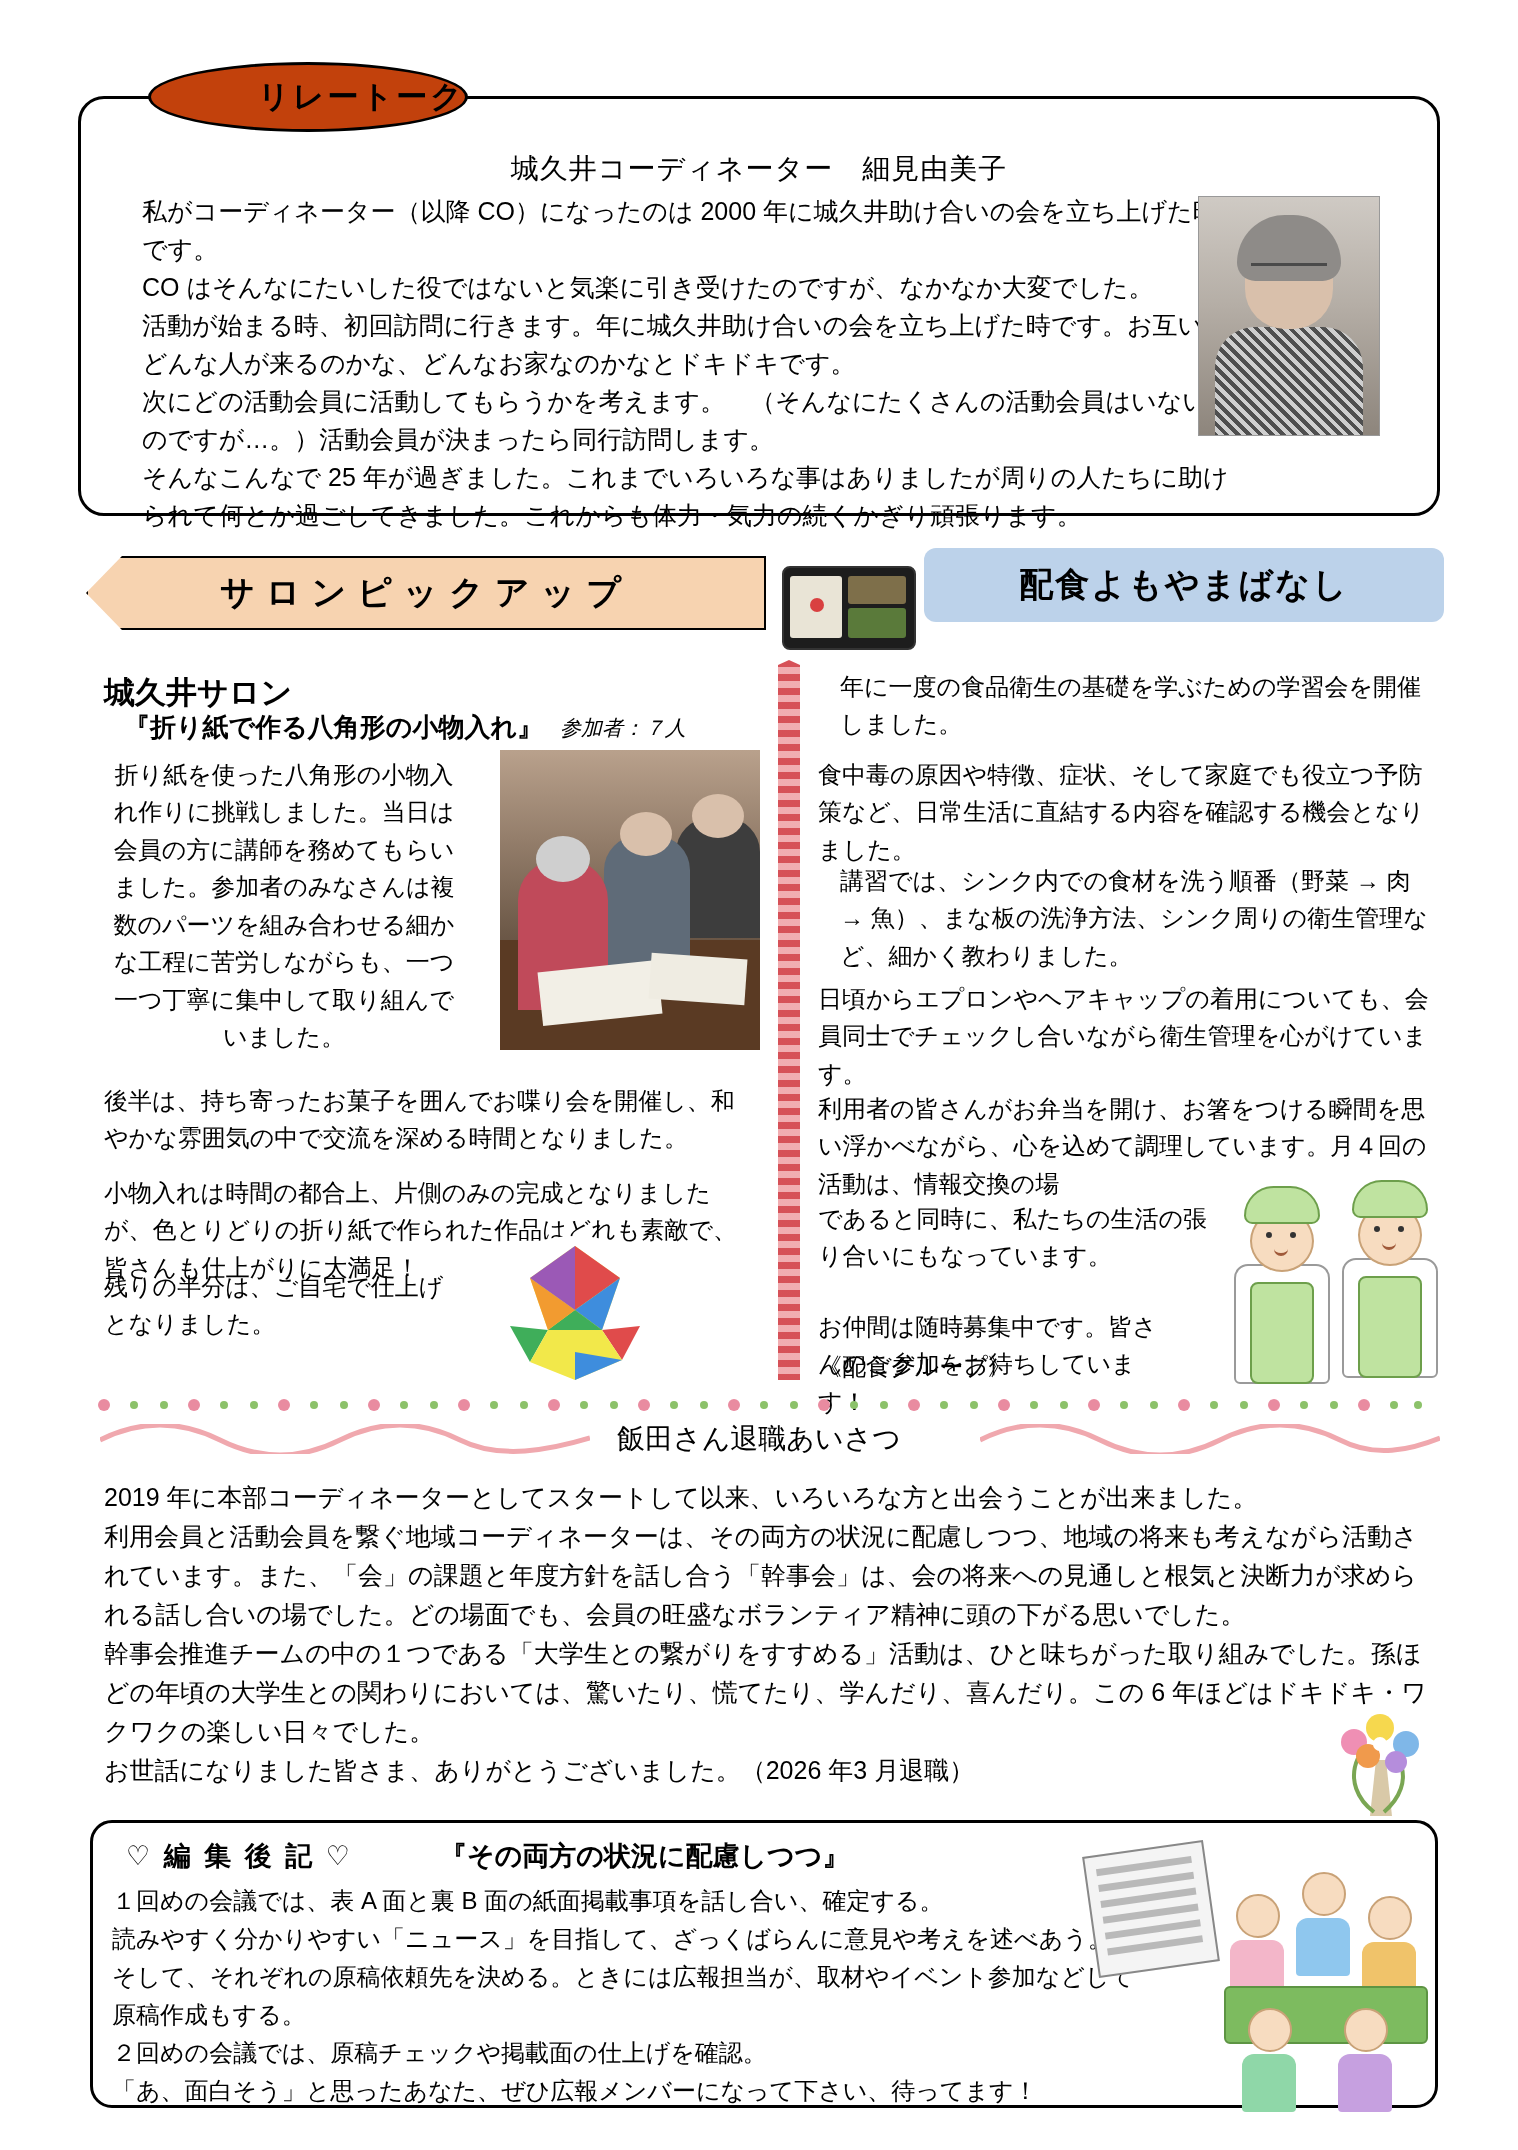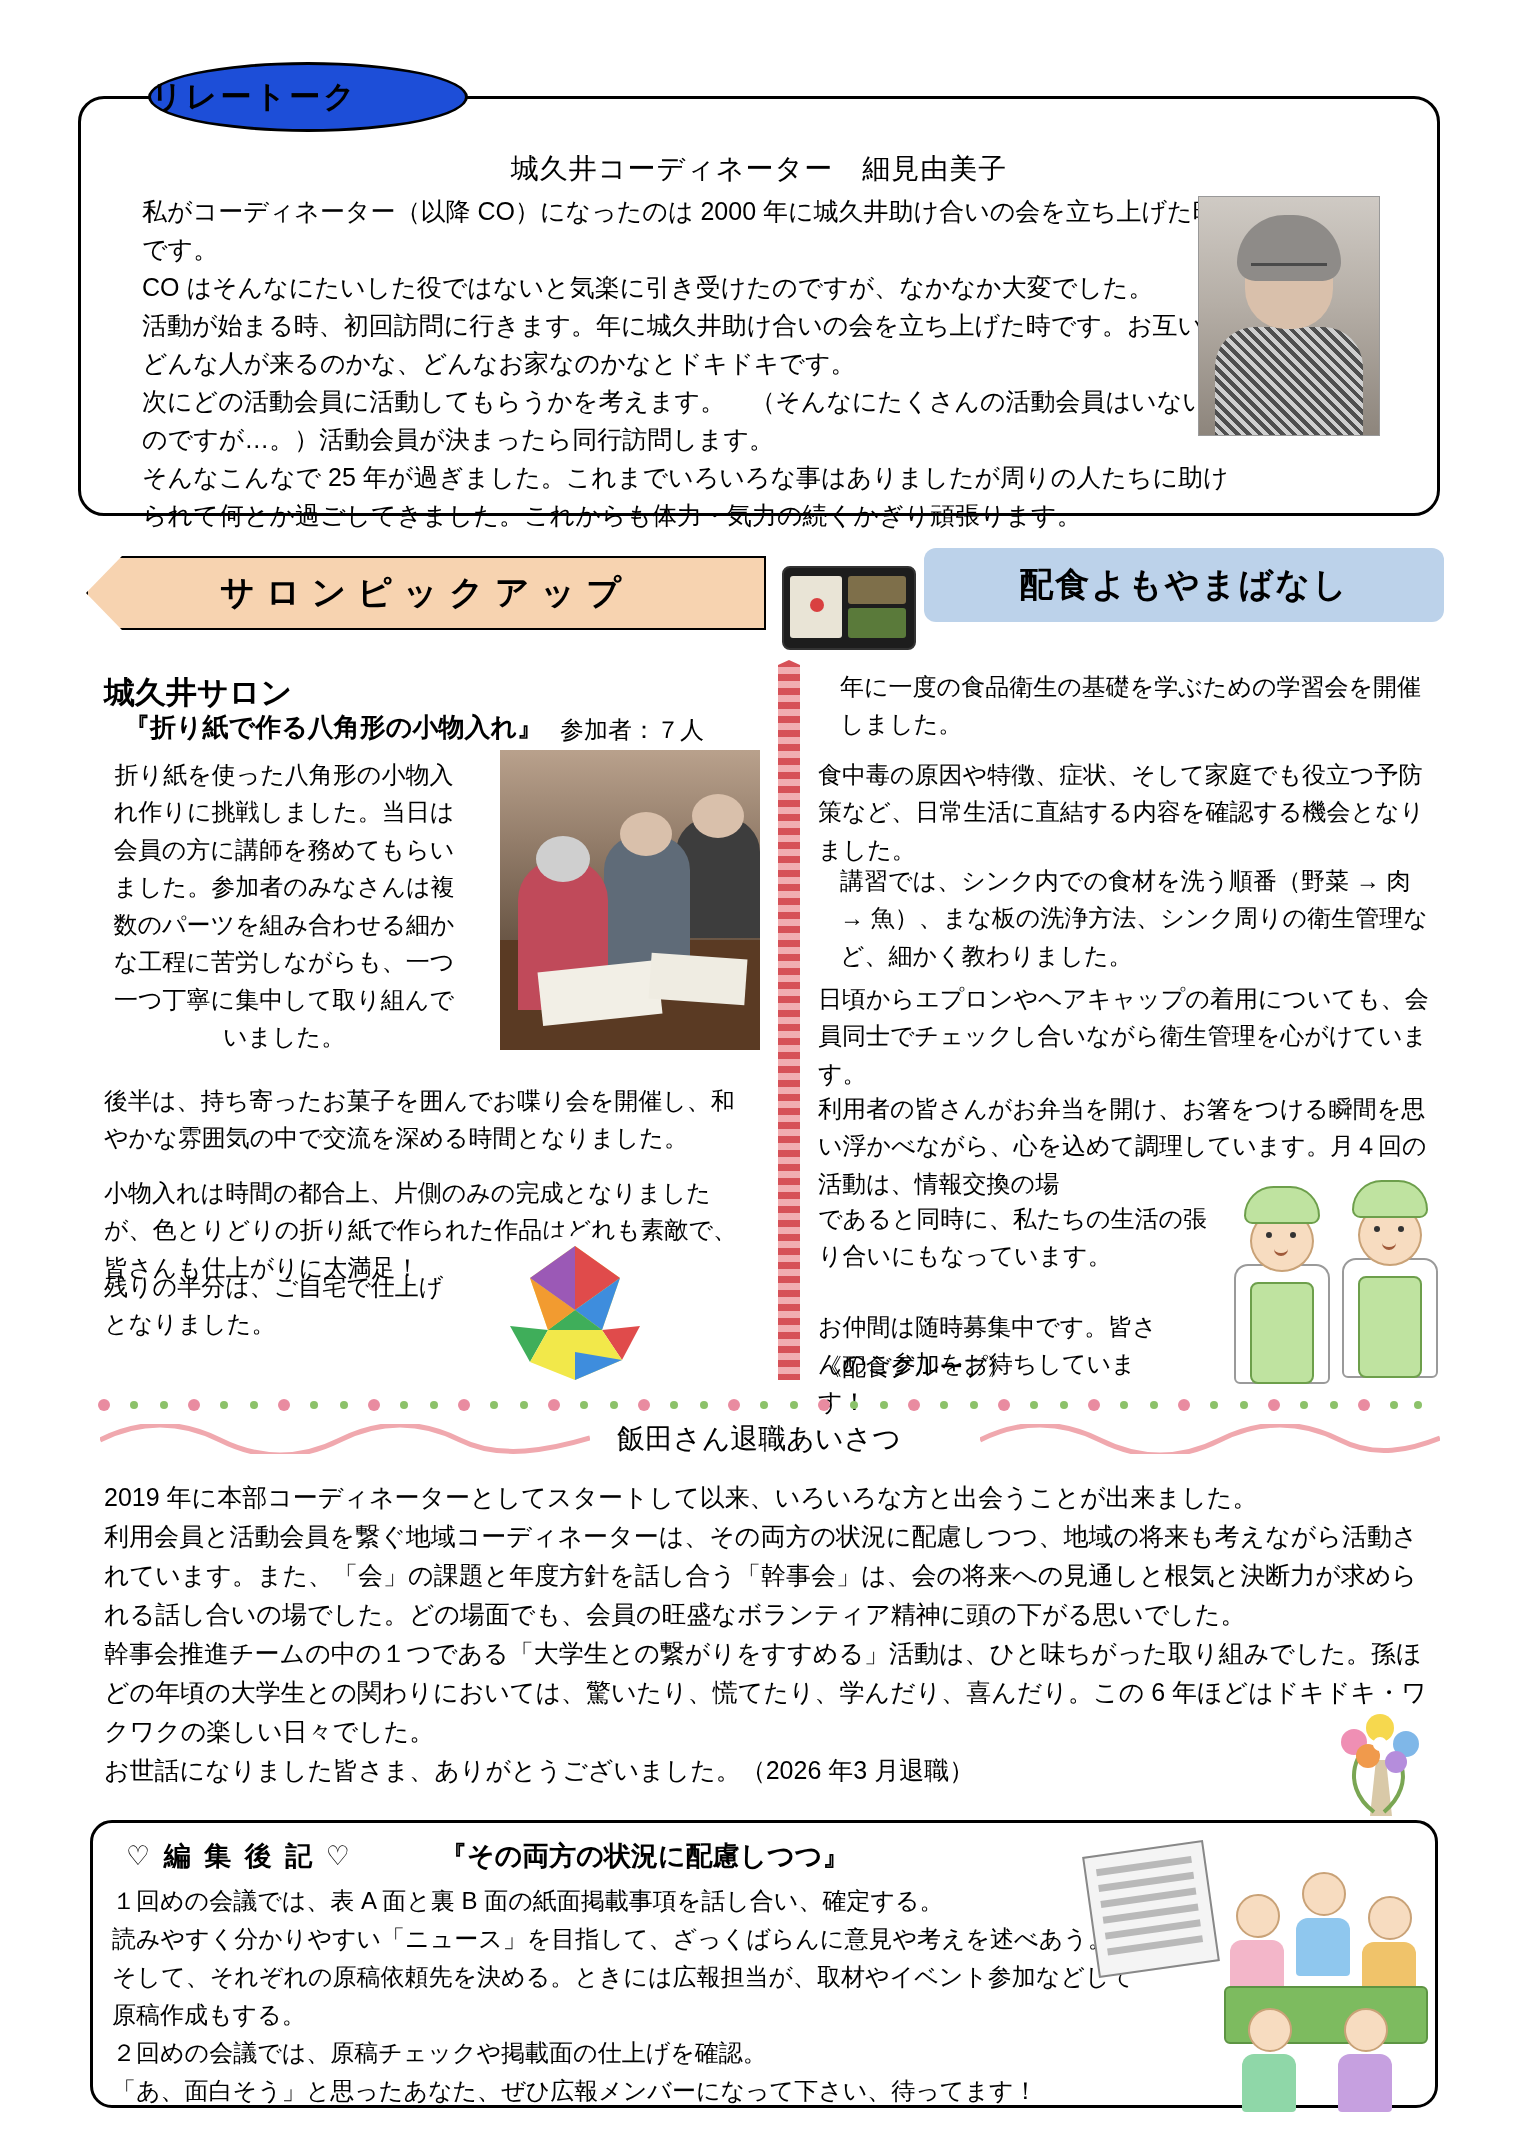--- a/index.html
+++ b/index.html
@@ -34,27 +34,27 @@
     border-radius: 26px;
     box-sizing: border-box;
     background: #fff;
   }
   .relay-tab {
     position: absolute;
     left: 148px;
     top: 62px;
     width: 320px;
     height: 70px;
-    background: #1d4ed8;
+    background: #c2410c;
     border: 3px solid #000;
     border-radius: 50%/50%;
     box-sizing: border-box;
     display: flex;
     align-items: center;
-    justify-content: flex-start;
+    justify-content: flex-end;
     z-index: 5;
   }
   .relay-tab span {
     font-size: 31px;
     font-weight: bold;
     letter-spacing: 3px;
   }
   .relay-title {
     position: absolute;
     left: 0; right: 0;
@@ -187,21 +187,22 @@
     font-size: 31px; font-weight: bold;
   }
   .salon-h2 {
     position: absolute;
     left: 124px; top: 710px;
     font-size: 26px; font-weight: bold;
   }
   .salon-part {
     position: absolute;
     left: 560px; top: 714px;
-    font-size: 24px;
+    font-size: 21px;
+    font-style: italic;
   }
   .salon-text-a {
     position: absolute;
     left: 104px; top: 756px;
     width: 360px;
     font-size: 24px;
     line-height: 1.56;
     text-align: center;
   }
   .salon-text-b {

